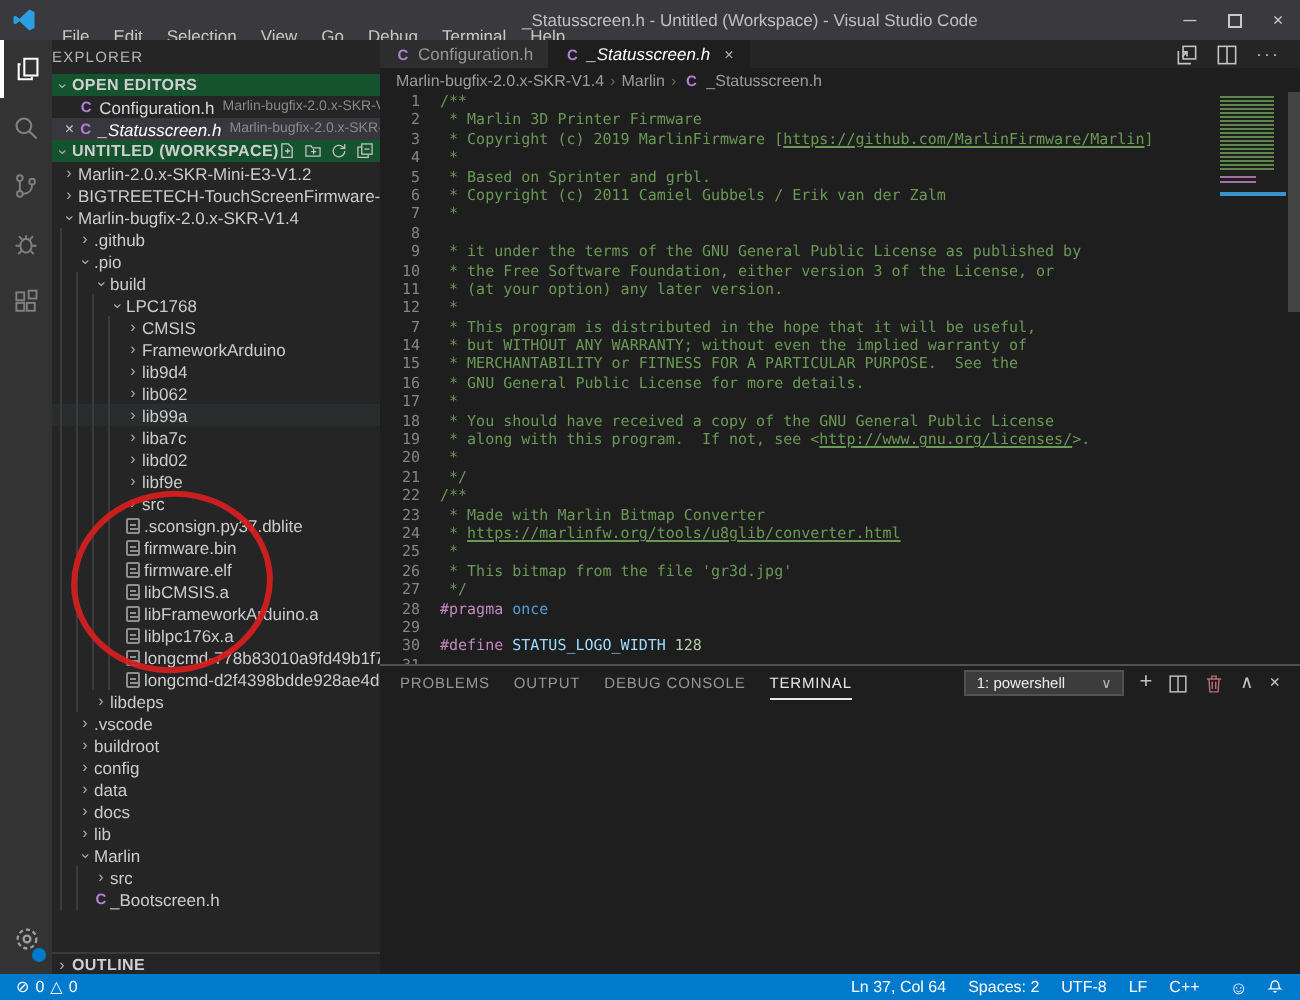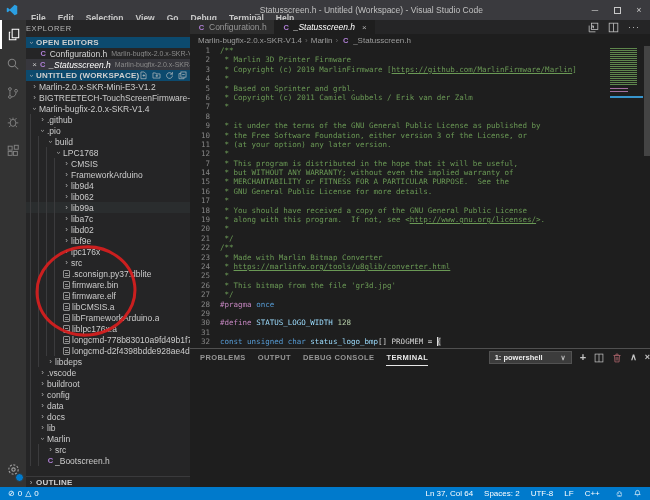--- a/index.html
+++ b/index.html
@@ -4,37 +4,37 @@
 <style>
   html,body{margin:0;padding:0;width:650px;height:500px;overflow:hidden;background:#1e1e1e;
     font-family:"Liberation Sans",sans-serif;color:#ccc;position:relative;}
   *{box-sizing:border-box;}
   svg{display:block;}
 
   
   .titlebar{position:absolute;left:0;top:0;width:650px;height:20px;background:#3a3a3e;
     display:flex;align-items:center;font-size:8.5px;color:#c8c8c8;}
   .vscode-logo{width:12px;height:12px;margin:0 7px 0 6px;}
-  .menu-item{padding:8px 6px;height:20px;line-height:20px;font-weight:bold;}
-  .win-title{position:absolute;left:255px;top:0;height:24px;line-height:20px;color:#c0c0c0;white-space:nowrap;}
+  .menu-item{padding:8px 6px;height:20px;line-height:20px;}
+  .win-title{position:absolute;left:261px;top:0;height:24px;line-height:20px;color:#c0c0c0;white-space:nowrap;}
   .win-controls{margin-left:auto;display:flex;height:20px;align-items:center;}
   .win-btn{width:22px;text-align:center;font-size:9px;color:#c8c8c8;line-height:20px;}
   .restore-box{width:7px;height:7px;border:1px solid #c8c8c8;margin:0 auto;}
 
   
   .activitybar{position:absolute;left:0;top:20px;width:26px;height:467px;background:#333333;}
   .ab-item{width:26px;height:29px;display:flex;align-items:center;justify-content:center;color:#808080;}
   .ab-item.active{color:#ffffff;border-left:2px solid #fff;}
   .ab-bottom{position:absolute;bottom:5px;left:0;width:26px;height:26px;display:flex;align-items:center;justify-content:center;color:#a0a0a0;}
   .badge{position:absolute;right:2px;bottom:0px;width:9px;height:9px;border-radius:50%;background:#007acc;border:1px solid #333;}
 
   
   .sidebar{position:absolute;left:26px;top:20px;width:164px;height:467px;background:#252526;overflow:hidden;}
   .sb-title{height:17px;line-height:17px;font-size:7.5px;letter-spacing:.6px;color:#b6b6b6;}
-  .sec{height:11px;display:flex;align-items:center;background:#0c4a6e;font-size:8px;}
+  .sec{height:11px;display:flex;align-items:center;background:#14532d;font-size:8px;}
   .sec .twist{width:10px;text-align:center;}
   .sec-label{font-weight:bold;color:#cfcfcf;letter-spacing:.2px;white-space:nowrap;}
   .sec-actions{margin-left:auto;display:flex;align-items:center;gap:4px;padding-right:4px;color:#c5c5c5;}
   .oe-row{height:11px;display:flex;align-items:center;font-size:8.5px;padding-left:5px;white-space:nowrap;overflow:hidden;}
   .oe-row.sel{background:#37373d;}
   .oe-close{width:10px;color:#c5c5c5;font-size:8px;text-align:center;}
   .oe-pad{width:10px;}
   .oe-name{color:#d7d7d7;margin-left:2px;}
   .oe-name.ital{font-style:italic;color:#fff;}
   .oe-desc{color:#8a8a8a;font-size:7px;margin-left:4px;overflow:hidden;}
@@ -87,26 +87,26 @@
   .mm-line{height:2px;width:33px;background:#3794cc;margin-top:3px;}
   .mm-logo{height:58px;width:33px;position:relative;
     background:repeating-linear-gradient(90deg,#9a9a9a 0 2px,#454545 2px 5px);margin-left:45px;}
   .mm-logo-text{position:absolute;left:0;top:50%;transform:translateY(-50%);width:100%;text-align:center;
     font-family:"DejaVu Sans Mono",monospace;font-weight:bold;font-size:12px;letter-spacing:-2px;color:rgba(30,30,30,.9);}
   .vsb{position:absolute;top:26px;right:0;width:6px;bottom:3px;}
   .vsb-thumb{width:6px;height:110px;background:rgba(140,140,140,.35);}
   .hsb{position:absolute;left:30px;right:44px;bottom:0;height:3px;background:rgba(121,121,121,.28);}
 
   
-  .panel{position:absolute;left:190px;top:348px;width:460px;height:98px;background:#1e1e1e;
-    border-top:1px solid #505050;font-weight:bold;}
+  .panel{position:absolute;left:190px;top:332px;width:460px;height:98px;background:#1e1e1e;
+    border-top:1px solid #505050;}
   .panel-header{height:17px;display:flex;align-items:center;padding-left:10px;gap:12px;}
   .p-tab{font-size:7.5px;color:#969696;letter-spacing:.4px;height:17px;line-height:17px;white-space:nowrap;}
   .p-tab.active{color:#e7e7e7;box-shadow:inset 0 -1px 0 #e7e7e7;}
-  .p-actions{margin-left:auto;display:flex;align-items:center;gap:8px;color:#c5c5c5;}
+  .p-actions{margin-left:auto;display:flex;align-items:center;gap:8px;padding-right:10px;color:#c5c5c5;}
   .term-select{background:#3c3c3c;border:1px solid #525252;color:#ededed;font-size:7.5px;height:13px;
     display:flex;align-items:center;gap:18px;padding:0 5px;}
   .p-ico{font-size:9px;line-height:9px;color:#c5c5c5;}
   .trash{color:#bb6b74;}
 
   
   .statusbar{position:absolute;left:0;bottom:0;width:650px;height:13px;background:#007acc;color:#fff;
     display:flex;align-items:center;font-size:8px;padding:0 8px;gap:4px;}
   .sb-group{display:flex;align-items:center;gap:3px;}
   .sb-right{margin-left:auto;display:flex;align-items:center;gap:11px;}
@@ -330,28 +330,20 @@
         <span class="gd"></span>
         <span class="twist">›</span>
         <span class="tlabel">libf9e</span>
       </div>
       <div class="trow">
         <span class="gd"></span>
         <span class="gd"></span>
         <span class="gd"></span>
         <span class="gd"></span>
         <span class="twist">›</span>
-        <span class="tlabel">lpc176x</span>
-      </div>
-      <div class="trow">
-        <span class="gd"></span>
-        <span class="gd"></span>
-        <span class="gd"></span>
-        <span class="gd"></span>
-        <span class="twist">›</span>
         <span class="tlabel">src</span>
       </div>
       <div class="trow">
         <span class="gd"></span>
         <span class="gd"></span>
         <span class="gd"></span>
         <span class="gd"></span>
         <span class="ficon"></span>
         <span class="tlabel">.sconsign.py37.dblite</span>
       </div>

